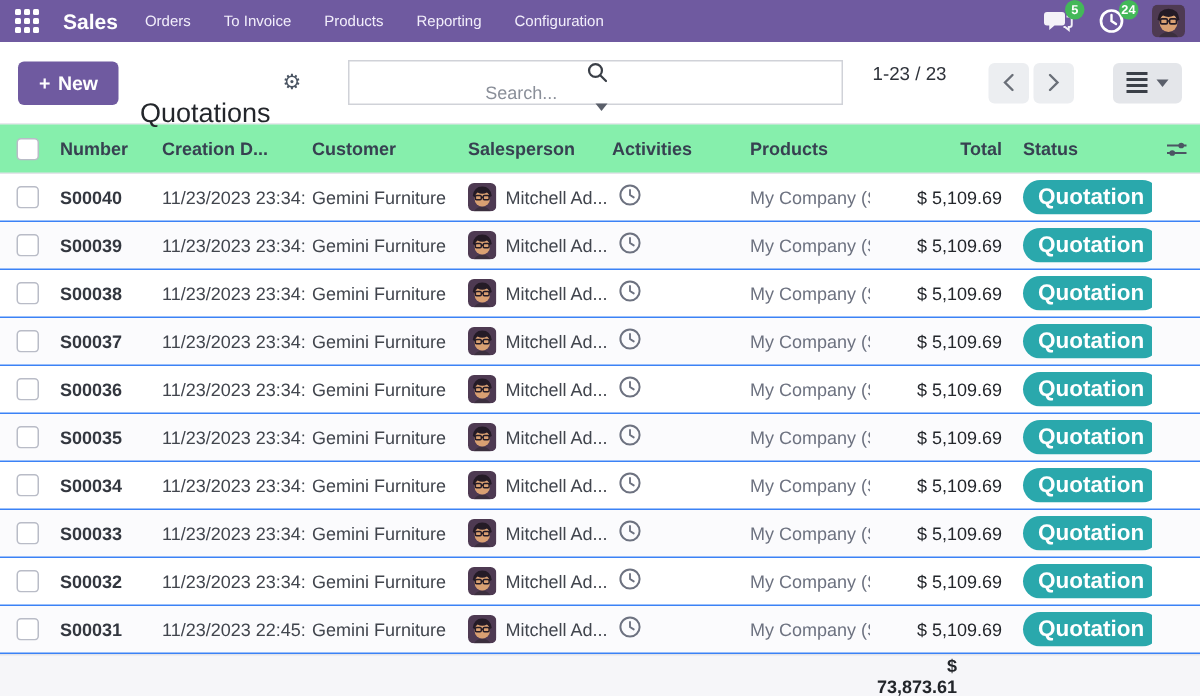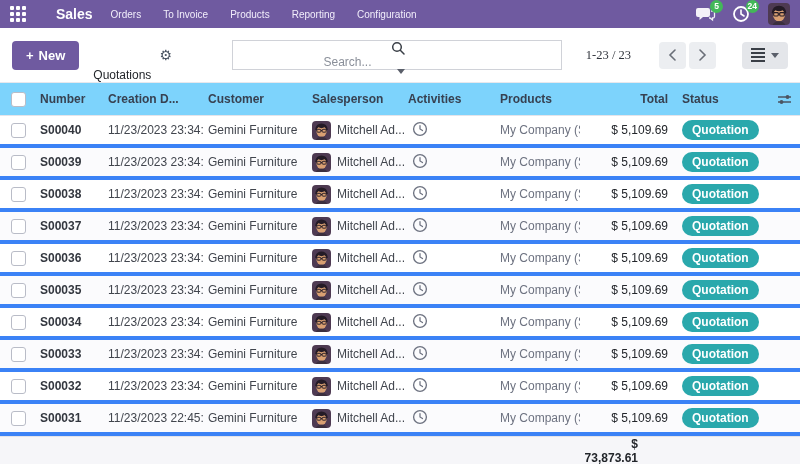--- a/index.html
+++ b/index.html
@@ -4,91 +4,91 @@
 <style>
   * { box-sizing: border-box; margin: 0; padding: 0; }
   html, body { width: 800px; height: 464px; overflow: hidden; background: #fff;
     font-family: "Liberation Sans", sans-serif; font-size: 12px; color: #41454d; }
 
   
   .navbar { height: 28px; background: #6f5aa0; display: flex; align-items: center;
     color: #fff; padding: 0 10px; gap: 14px; }
   .apps-grid { display: grid; grid-template-columns: repeat(3, 4px); grid-gap: 2px; cursor: pointer; }
   .apps-grid span { width: 4px; height: 4px; background: #fff; border-radius: 1px; display: block; }
-  .app-name { font-weight: 700; font-size: 14px; margin-left: 16px; }
+  .app-name { font-weight: 700; font-size: 14px; margin-left: 2px; }
   .menu-item { font-size: 10px; color: #f2eefb; padding: 2px 4px; cursor: pointer; white-space: nowrap; }
   .nav-spacer { flex: 1; }
   .systray { display: flex; align-items: center; gap: 16px; }
   .systray-icon { position: relative; width: 20px; height: 18px; cursor: pointer; }
   .count-badge { position: absolute; top: -5px; right: -7px; background: #43b859; color: #fff;
     font-size: 8.5px; font-weight: 700; min-width: 13px; height: 13px; line-height: 13px;
     border-radius: 8px; text-align: center; padding: 0 2px; }
   .nav-company { font-size: 12.5px; white-space: nowrap; }
   .avatar { width: 22px; height: 22px; border-radius: 4px; overflow: hidden; flex: 0 0 auto; }
   .avatar svg { display: block; width: 100%; height: 100%; }
 
   
   .control-panel { height: 54px; display: flex; align-items: center; padding: 0 12px;
     background: #fff; position: relative; }
   .btn-new { background: #6f5aa0; color: #fff; border: none; border-radius: 4px;
     padding: 7px 14px; font-size: 13px; font-weight: 600; cursor: pointer;
     display: flex; align-items: center; gap: 5px; font-family: inherit; }
-  .page-title { font-size: 12px; font-weight: 400; color: #23262b; margin-left: 14px; margin-top: 40px; }
+  .page-title { font-size: 18px; font-weight: 400; color: #23262b; margin-left: 14px; margin-top: 40px; }
   .title-gear { margin-left: 8px; color: #4b5563; font-size: 14px; cursor: pointer;
     font-family: "DejaVu Sans", sans-serif; }
   .search-bar { position: absolute; left: 232px; width: 330px; height: 30px;
     border: 1px solid #d0d2d8; border-radius: 0; display: flex; align-items: center;
     padding: 0 0 0 8px; background: #fff; flex-direction: column; }
   .search-glass { width: 14px; height: 14px; margin-right: 7px; flex: 0 0 auto; }
   .facet { display: flex; align-items: stretch; height: 22px; border-radius: 3px;
     overflow: hidden; margin-right: 8px; cursor: pointer; }
   .facet-icon { width: 22px; background: #6f5aa0; display: flex; align-items: center; justify-content: center; }
   .facet-label { background: #e7e7ef; color: #2e323a; display: flex; align-items: center;
     padding: 0 6px 0 8px; gap: 7px; font-size: 12px; white-space: nowrap; }
   .facet-remove { color: #5a5f6a; font-size: 11px; cursor: pointer; }
   .search-input { flex: 1; border: none; outline: none; font: inherit; color: #41454d;
     min-width: 20px; background: transparent; }
   .search-input::placeholder { color: #8a8f99; }
   .search-caret { width: 26px; height: 100%; display: flex; align-items: center;
     justify-content: center; cursor: pointer; }
   .caret-down { width: 0; height: 0; border-left: 4px solid transparent;
     border-right: 4px solid transparent; border-top: 5px solid #5a5f6a; }
-  .cp-right { position: absolute; right: 12px; display: flex; align-items: center; gap: 26px; font-family: Liberation Serif, serif; }
+  .cp-right { position: absolute; right: 12px; display: flex; gap: 26px; }
   .pager-range { font-size: 12.5px; color: #2e323a; margin-right: 2px; }
   .pager-btn { width: 27px; height: 27px; background: #eceef1; border: none; border-radius: 4px;
     display: flex; align-items: center; justify-content: center; cursor: pointer; }
   .pager-btns { display: flex; gap: 3px; }
   .view-switcher { height: 27px; background: #e4e6ea; border: none; border-radius: 4px;
     display: flex; align-items: center; justify-content: center; gap: 6px; padding: 0 9px; cursor: pointer; }
   .list-glyph { display: flex; flex-direction: column; gap: 2px; }
   .list-glyph span { width: 14px; height: 2px; background: #3a3f47; display: block; }
 
   
   .grid-cols { display: grid;
     grid-template-columns: 36px 68px 100px 104px 96px 92px 84px 94px 94px 32px;
     align-items: center; }
   .thead { height: 34px; border-top: 1px solid #e8e8ed; border-bottom: 1px solid #e4e4ea;
-    font-weight: 700; color: #374151; background: #7dd3fc; }
+    font-weight: 700; color: #374151; background: #86efac; }
   .th, .td { overflow: hidden; white-space: nowrap; padding: 0 4px; }
   .col-check { display: flex; justify-content: center; }
   .checkbox { width: 15px; height: 15px; border: 1px solid #b9bcc7; border-radius: 3px;
     background: #fff; display: inline-block; cursor: pointer; }
   .col-total { text-align: right; padding-right: 6px; }
   .col-status { padding-left: 8px; }
   .col-gear { display: flex; justify-content: center; }
-  .tr { height: 32px; border-bottom: 4px solid #3b82f6; cursor: pointer; background: #fff; }
+  .tr { height: 32px; border-bottom: 1px solid #3b82f6; cursor: pointer; background: #fff; }
   .tr:nth-child(even) { background: #fbfbfd; }
   .td-number { font-weight: 600; color: #33373f; }
   .td-date { color: #41454d; }
   .td-company { color: #6d7280; }
   .td-total { color: #23262b; font-weight: 500; }
   .sp-cell { display: flex; align-items: center; gap: 6px; }
   .sp-avatar { width: 19px; height: 19px; border-radius: 4px; overflow: hidden; flex: 0 0 auto; }
   .sp-avatar svg { display: block; width: 100%; height: 100%; }
-  .status-pill { background: #2aa8ac; color: #fff; font-size: 12px; font-weight: 700;
+  .status-pill { background: #2aa8ac; color: #fff; font-size: 15px; font-weight: 700;
     border-radius: 20px; padding: 3px 10px; display: inline-block; }
   .clock-btn { width: 18px; height: 18px; cursor: pointer; display: inline-flex; margin-left: 4px; }
 
   
   .tfoot { height: 28px; background: #f6f6f9; border-top: 1px solid #e3e3e9; }
   .foot-total { font-weight: 700; color: #23262b; text-align: right; padding-right: 36px; }
 </style>
 </head>
 <body>
 

